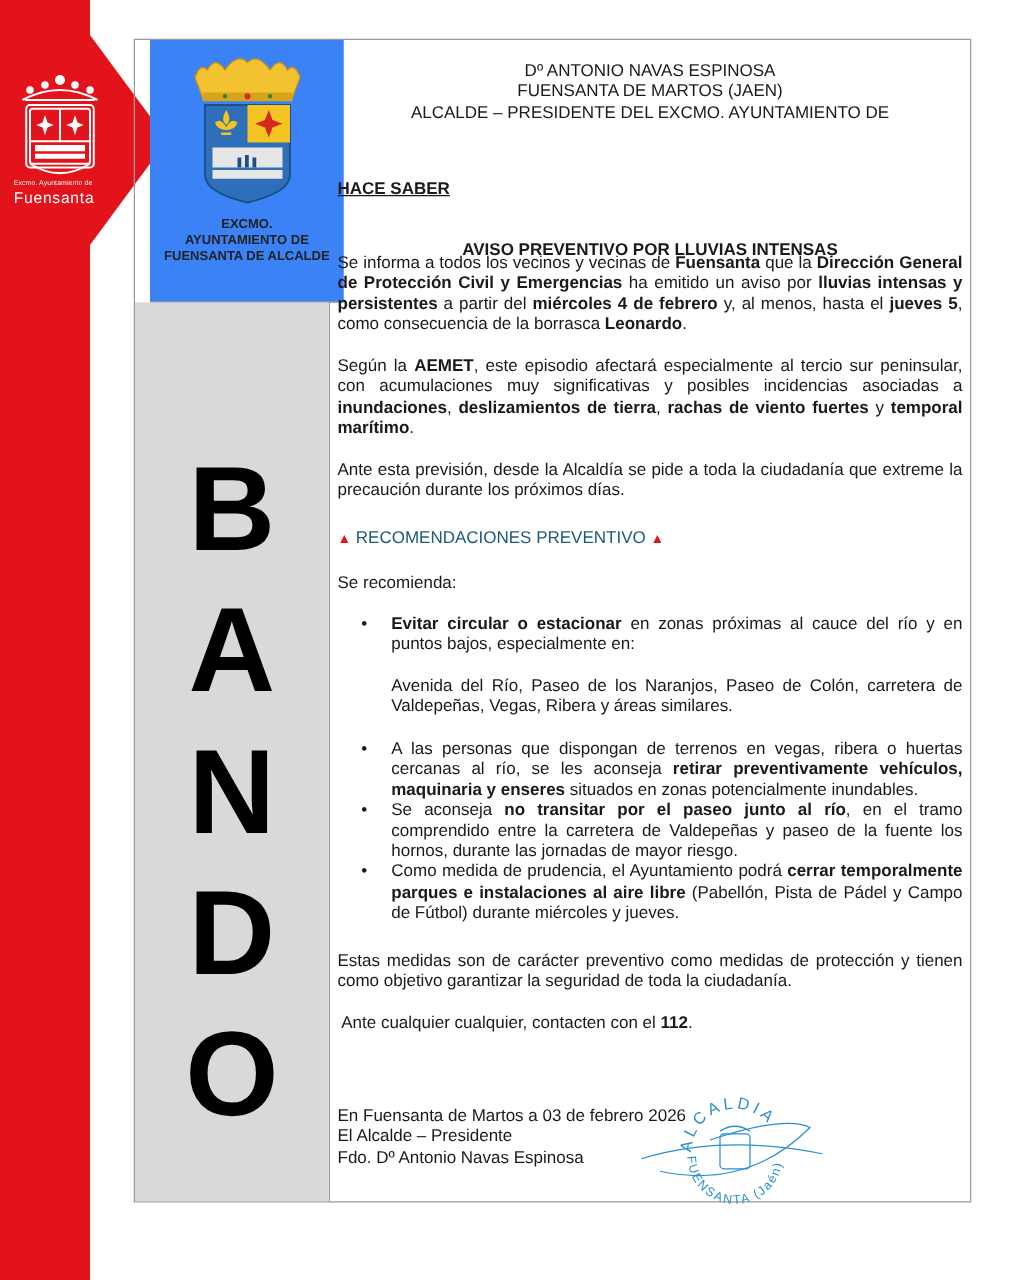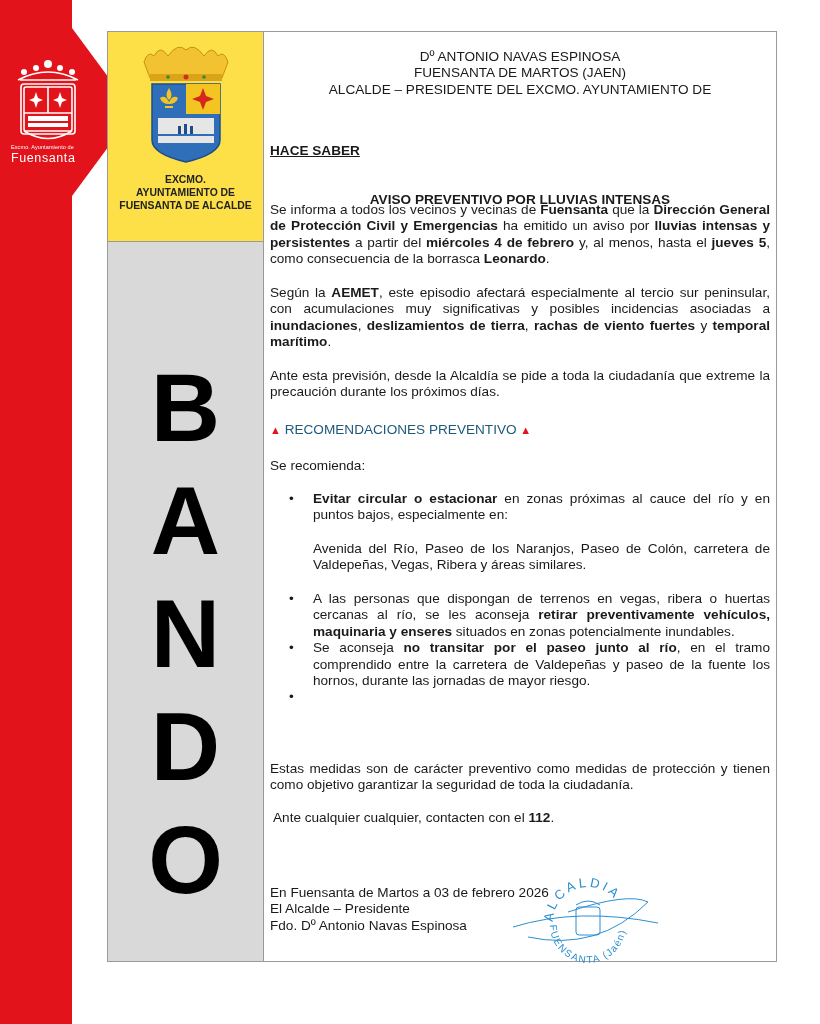--- a/index.html
+++ b/index.html
@@ -4,21 +4,21 @@
 <style>
   html,body{margin:0;padding:0;}
   body{width:820px;height:1024px;background:#ffffff;position:relative;overflow:hidden;font-family:"Liberation Sans",sans-serif;color:#1a1a1a;}
   .red-band{position:absolute;left:0;top:0;width:72px;height:1024px;background:#e3131b;}
   .red-arrow{position:absolute;left:72px;top:28px;width:0;height:0;border-top:84px solid transparent;border-bottom:84px solid transparent;border-left:62px solid #e3131b;}
   .brand-logo{position:absolute;left:10px;top:58px;width:76px;height:110px;}
   .brand-small{position:absolute;left:11px;top:144px;width:80px;font-size:5.5px;color:#fff;letter-spacing:0.1px;}
   .brand-name{position:absolute;left:11px;top:151px;font-size:12.5px;color:#fff;letter-spacing:0.6px;}
   .frame{position:absolute;left:107px;top:31px;width:670px;height:931px;border:1.5px solid #9a9a9a;box-sizing:border-box;}
   .left-col{position:absolute;left:0;top:0;width:156px;height:100%;border-right:1.5px solid #9a9a9a;box-sizing:border-box;}
-  .crest-cell{position:absolute;left:0;top:0;width:100%;height:210px;background:#fde047;border-bottom:1.5px solid #9a9a9a;box-sizing:border-box;}
+  .crest-cell{position:absolute;left:12px;top:0;width:100%;height:210px;background:#3b82f6;border-bottom:1.5px solid #9a9a9a;box-sizing:border-box;}
   .crest{position:absolute;left:30px;top:10px;width:96px;height:122px;}
   .crest-caption{position:absolute;left:0;top:141px;width:100%;text-align:center;font-weight:bold;font-size:10.4px;line-height:13px;color:#222;}
   .bando-cell{position:absolute;left:0;top:210px;width:100%;bottom:0;background:#d9d9d9;}
   .bando-letter{position:absolute;left:0;width:100%;text-align:center;font-weight:bold;font-size:96px;line-height:96px;color:#000;}
   .content{position:absolute;left:162px;top:0;right:6px;bottom:0;font-size:13.6px;line-height:16.4px;}
   .hdr{text-align:center;font-weight:normal;font-size:13.6px;line-height:16.4px;}
   .hdr1{position:absolute;left:0;right:0;top:17px;}
   .hace{position:absolute;left:0;right:0;top:87px;text-align:left;font-weight:bold;text-decoration:underline;margin-top:24px;}
   .aviso{position:absolute;left:0;right:0;top:136px;text-align:center;font-weight:bold;margin-top:24px;}
   .p{position:absolute;left:0;right:0;text-align:justify;}
@@ -116,21 +116,21 @@
     <div class="p" style="top:426px">Se recomienda:</div>
 
     <div class="ul" style="top:459px">
       <div class="li"><span class="dot">•</span><span><b>Evitar circular o estacionar</b><span> en zonas próximas al cauce del río y en puntos bajos, especialmente en:</span></span></div>
     </div>
     <div class="sub" style="top:509px">Avenida del Río, Paseo de los Naranjos, Paseo de Colón, carretera de Valdepeñas, Vegas, Ribera y áreas similares.</div>
 
     <div class="ul" style="top:559px">
       <div class="li"><span class="dot">•</span><span><span>A las personas que dispongan de terrenos en vegas, ribera o huertas cercanas al río, se les aconseja </span><b>retirar preventivamente vehículos, maquinaria y enseres</b><span> situados en zonas potencialmente inundables.</span></span></div>
       <div class="li"><span class="dot">•</span><span><span>Se aconseja </span><b>no transitar por el paseo junto al río</b><span>, en el tramo comprendido entre la carretera de Valdepeñas y paseo de la fuente los hornos, durante las jornadas de mayor riesgo.</span></span></div>
-      <div class="li"><span class="dot">•</span></div>
+      <div class="li"><span class="dot">•</span><span><span>Como medida de prudencia, el Ayuntamiento podrá </span><b>cerrar temporalmente parques e instalaciones al aire libre</b><span> (Pabellón, Pista de Pádel y Campo de Fútbol) durante miércoles y jueves.</span></span></div>
     </div>
 
     <div class="p" style="top:729px">Estas medidas son de carácter preventivo como medidas de protección y tienen como objetivo garantizar la seguridad de toda la ciudadanía.</div>
     <div class="p" style="top:778px;left:3px">
       <span>Ante cualquier cualquier, contacten con el </span><b>112</b><span>.</span>
     </div>
 
     <div class="p" style="top:853px">
       <div>En Fuensanta de Martos a 03 de febrero  2026</div>
       <div>El Alcalde – Presidente</div>

